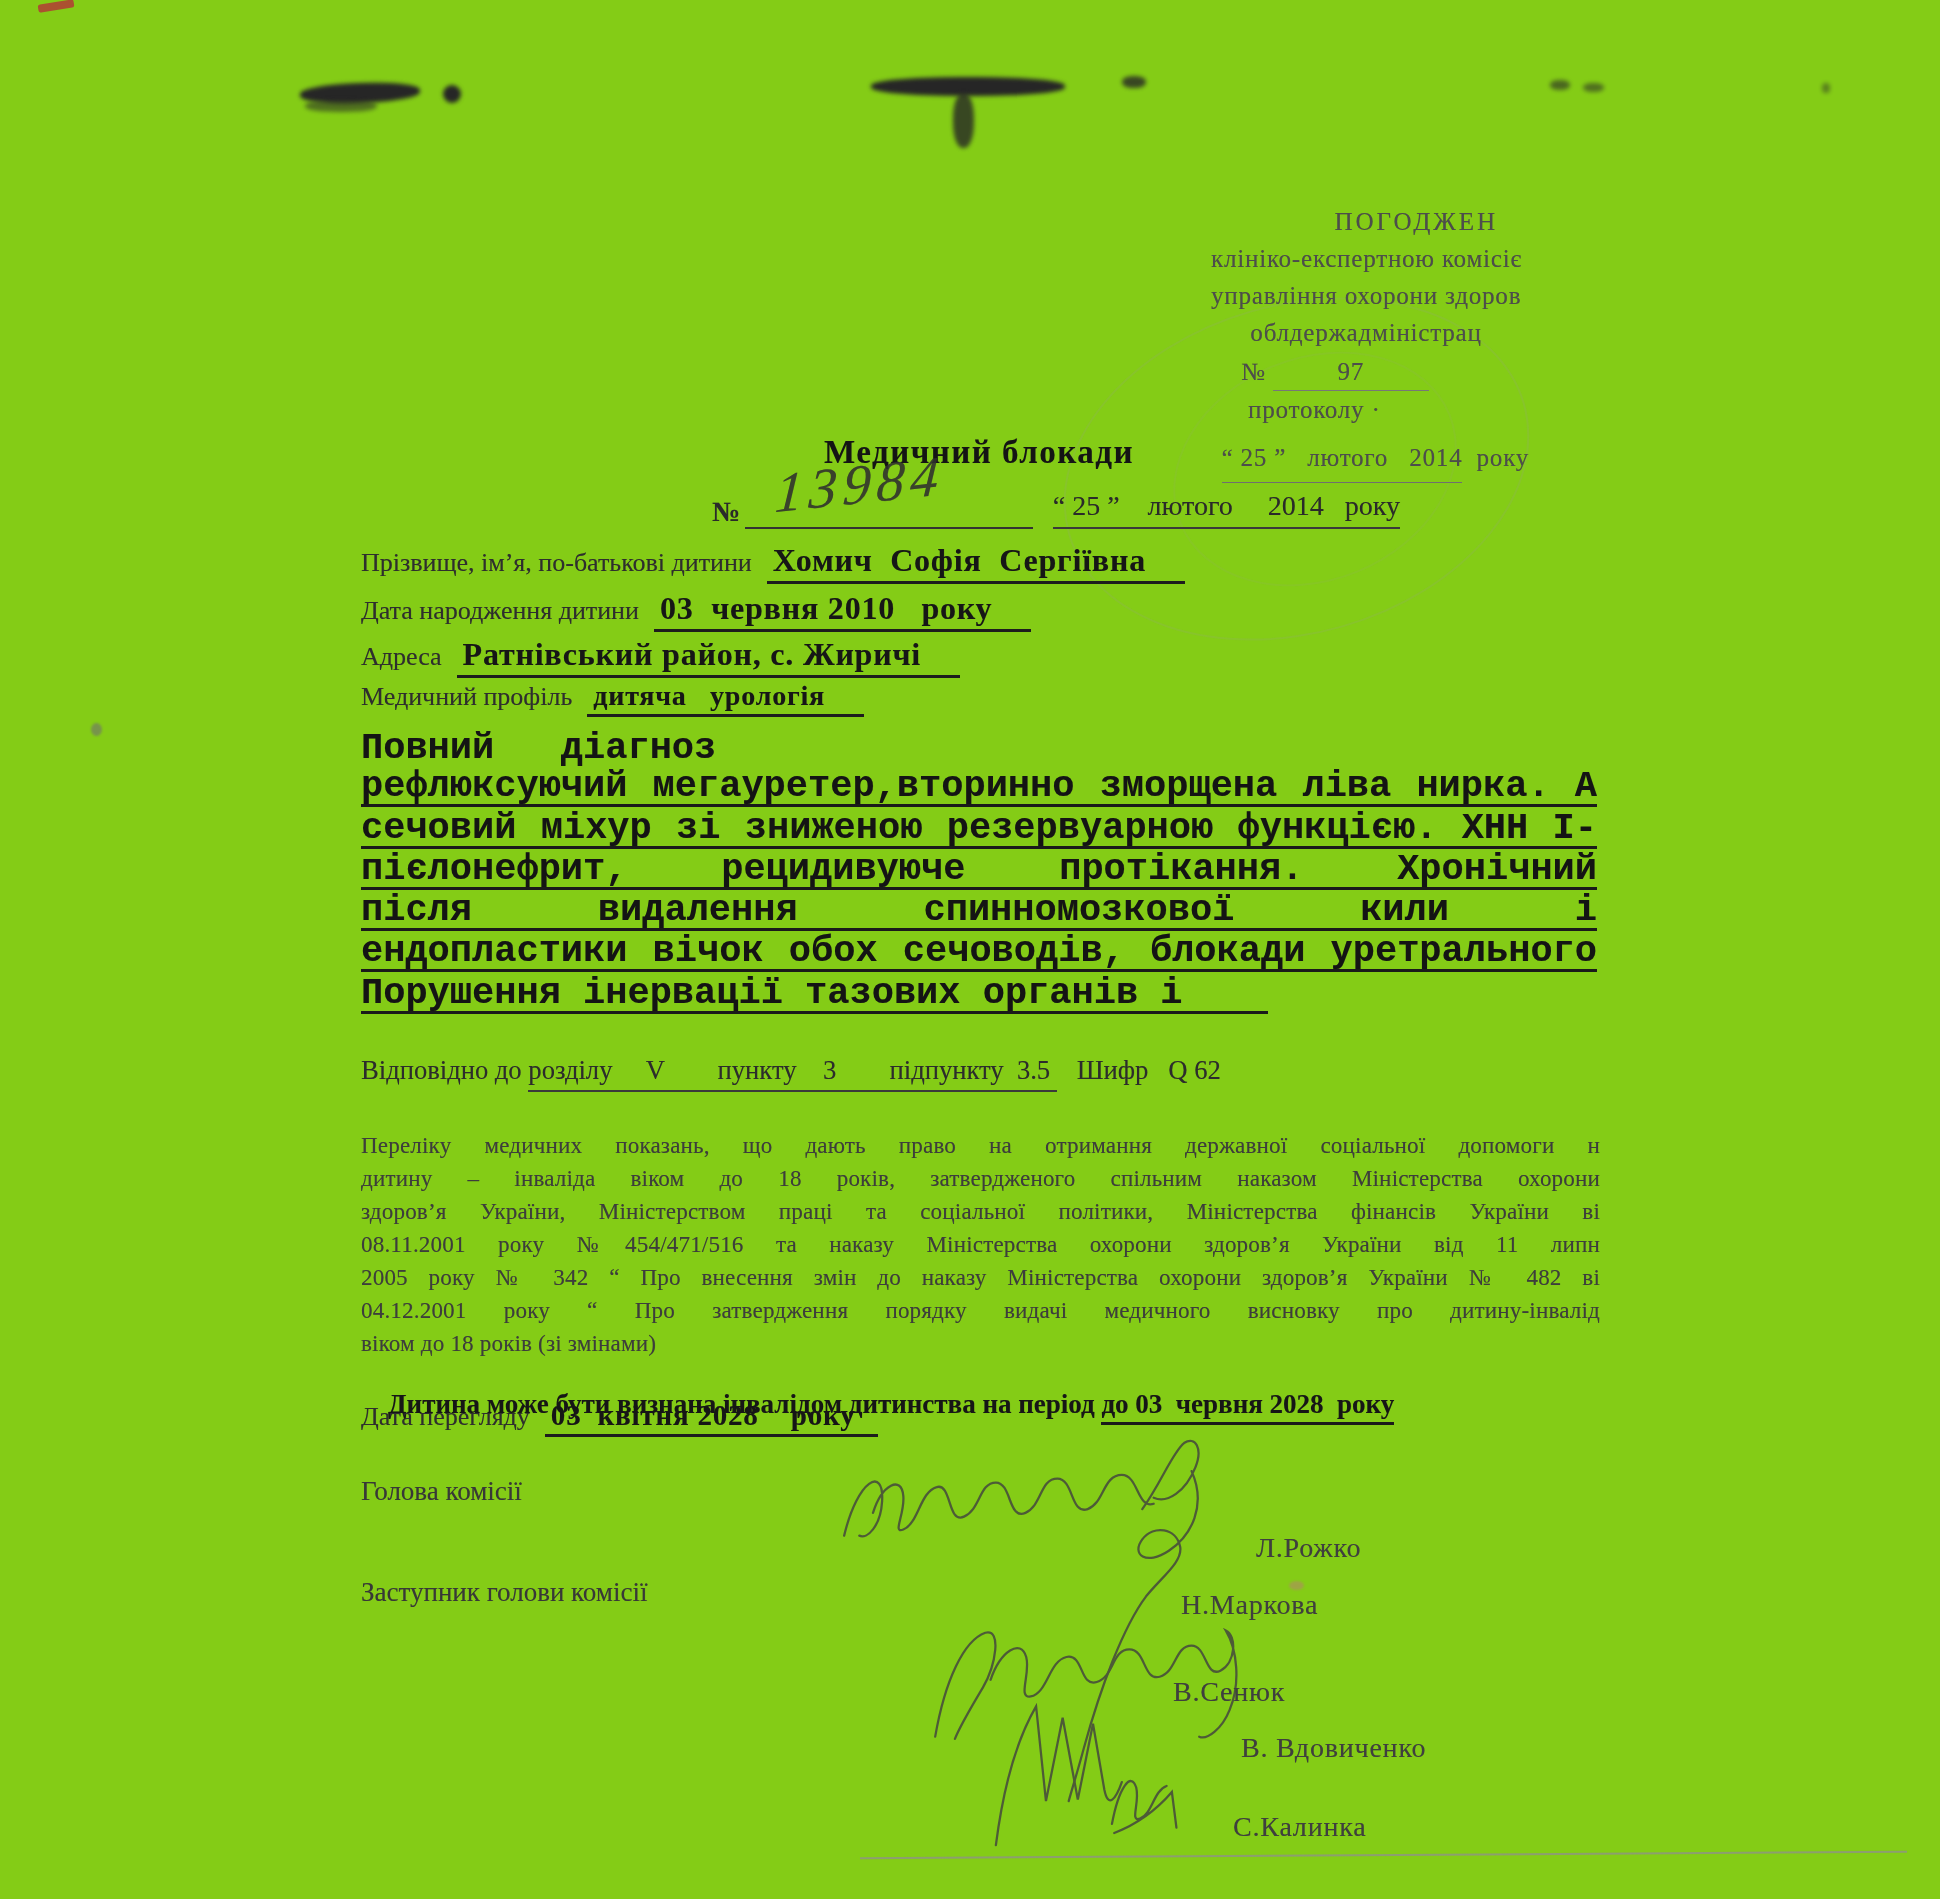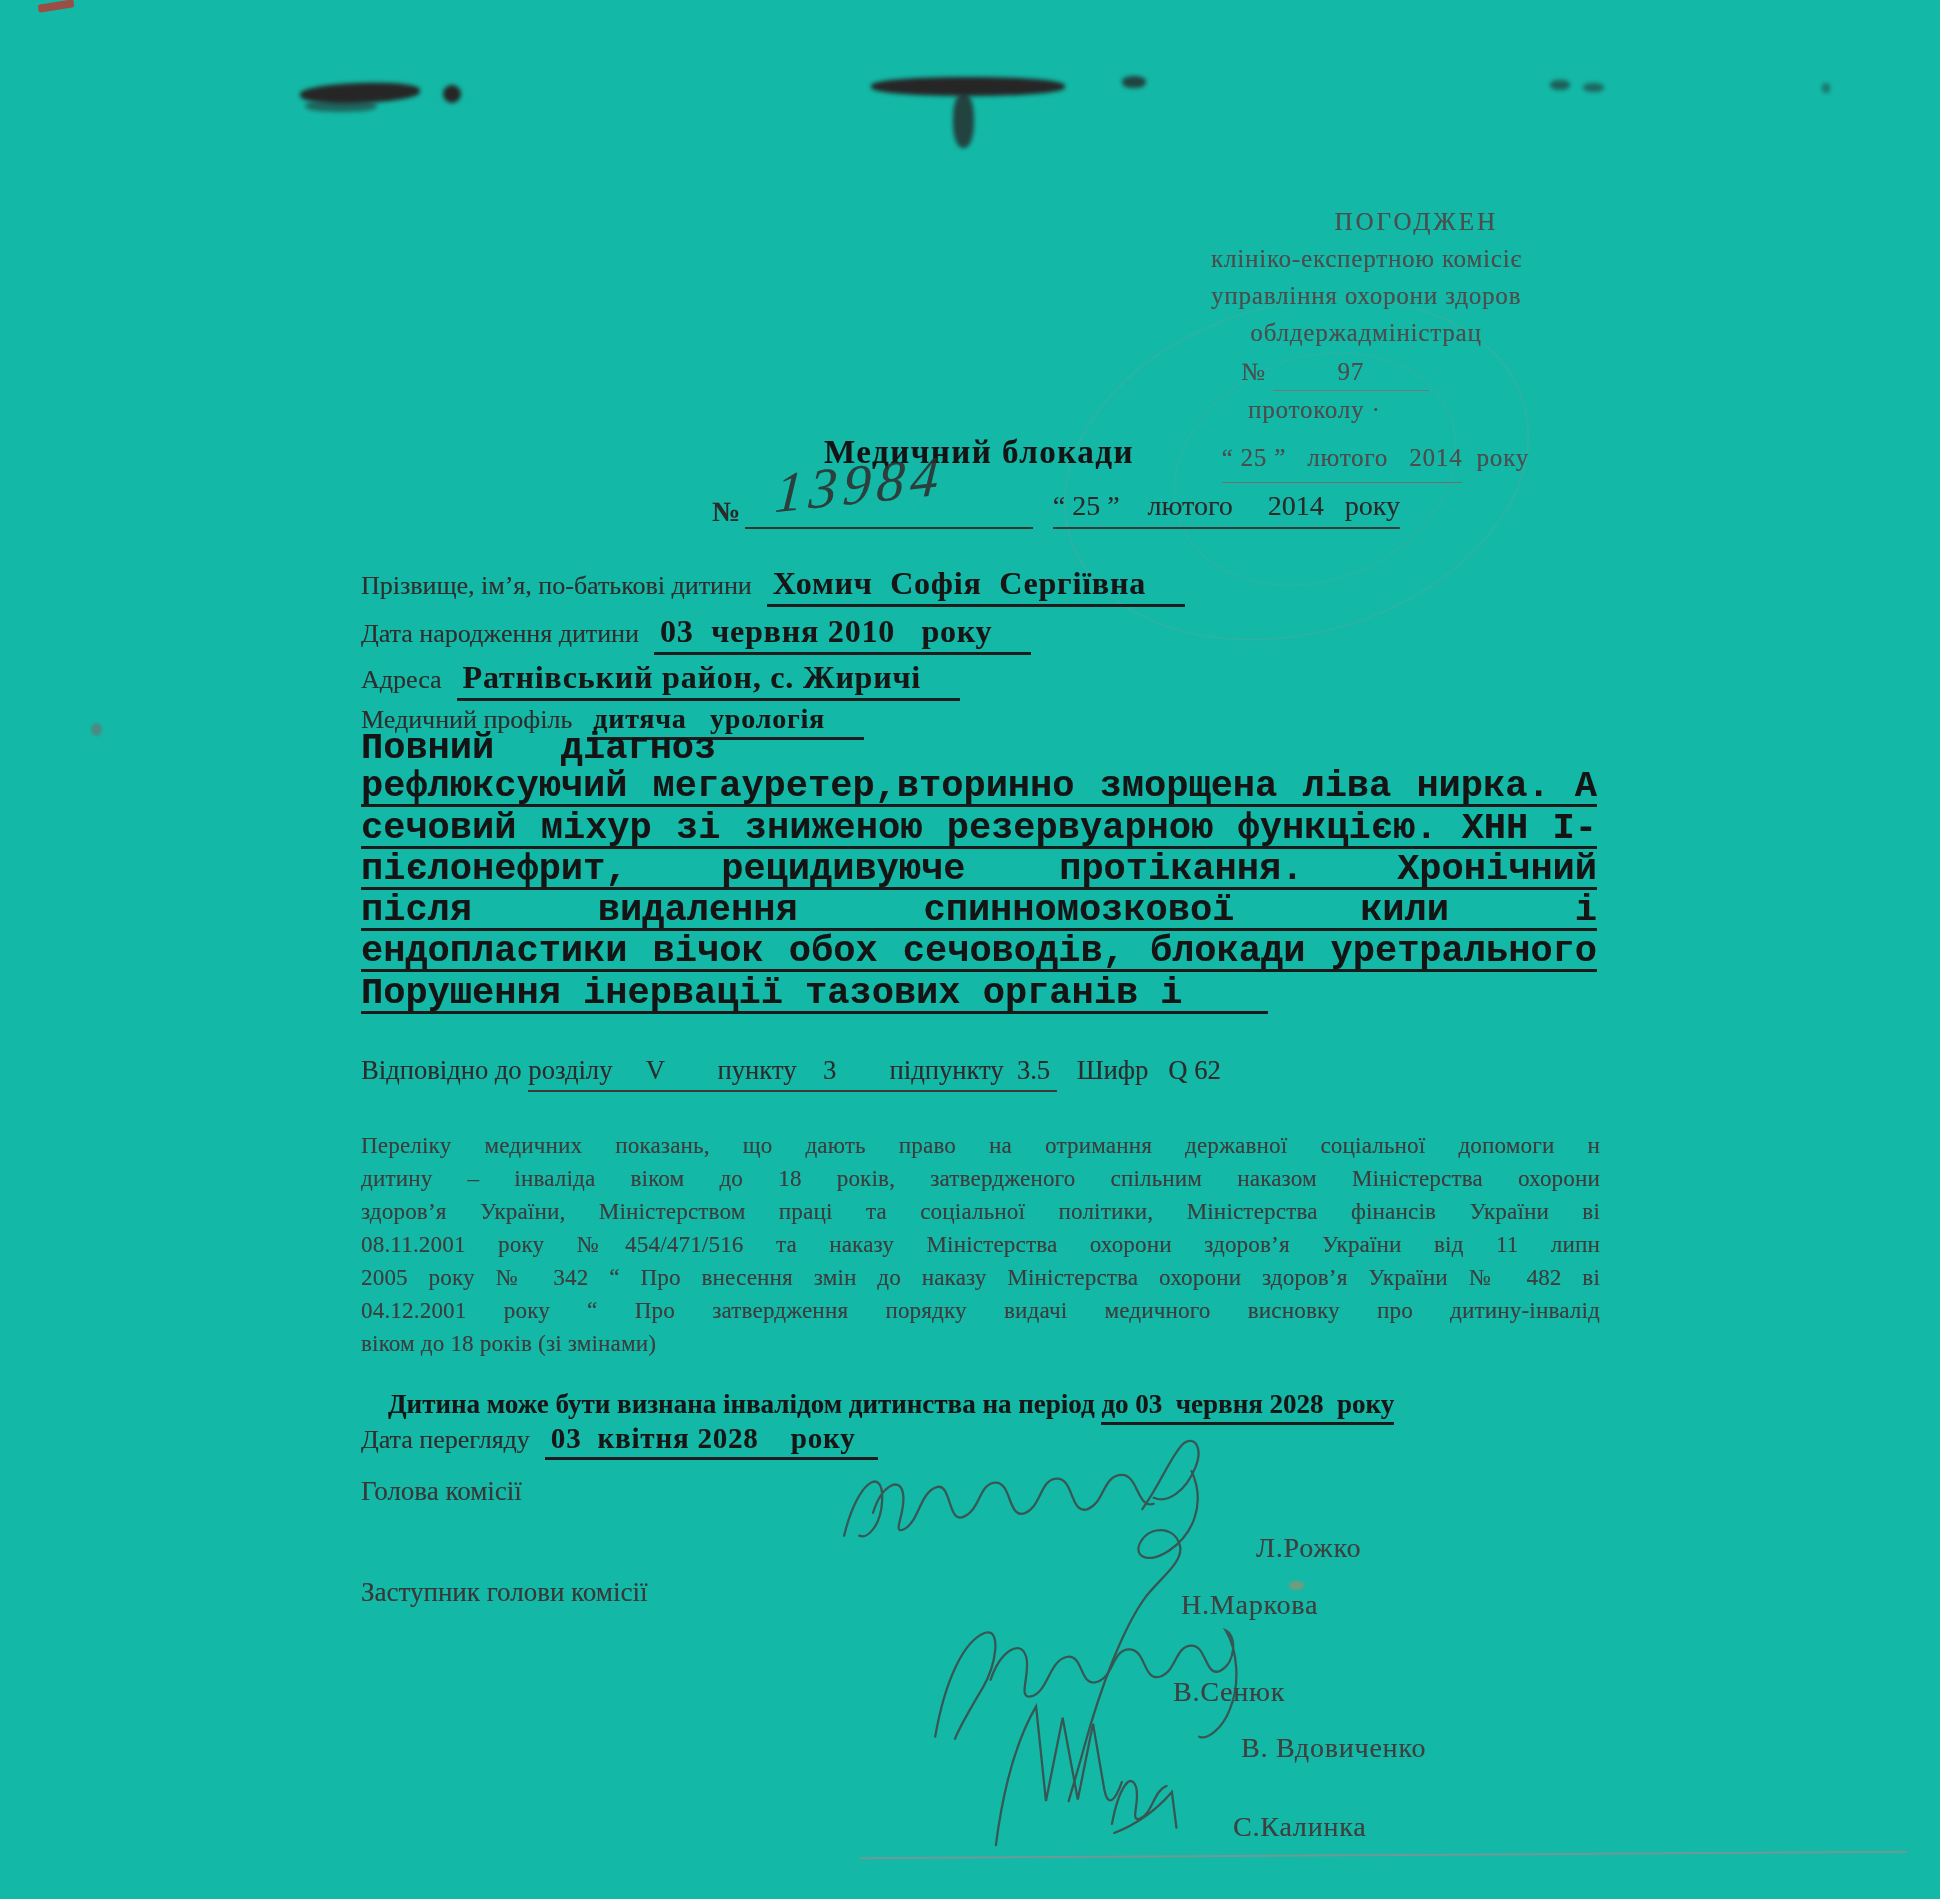--- a/index.html
+++ b/index.html
@@ -1,17 +1,17 @@
 <!DOCTYPE html>
 <html style="font-size:12px"><head>
 <meta charset="utf-8">
 <style>
   html,body { margin:0; padding:0; background:#e8e8e8; }
   .page {
-    position:relative; width:1941px; height:1899px; background:#14b8a6;
+    position:relative; width:1941px; height:1899px; background:#84cc16;
     font-family:"Liberation Serif", serif; color:#222; overflow:hidden;
     text-shadow:0.2px 0.2px 0.5px rgba(40,40,40,0.35);
   }
   .abs { position:absolute; }
   .pre { white-space:pre; }
 
   
   .smudge { position:absolute; background:#262626; border-radius:45%; filter:blur(2.3px); }
   .speck  { position:absolute; border-radius:50%; filter:blur(0.8px); }
   .redmark{ position:absolute; left:38px; top:1.5px; width:36px; height:7.6px; background:#b23b35;
@@ -39,21 +39,21 @@
   .docnum { left:712px; top:478px; display:flex; align-items:flex-end; font-size:28px; color:#2a2a2a; }
   .docnum .no { font-weight:bold; margin-bottom:1.5px; }
   .numblank { display:inline-block; position:relative; width:288px; height:49px;
               border-bottom:2.3px solid #333; margin:0 20px 0 4.6px; }
   .handwritten { position:absolute; left:30px; top:-26px; font-size:56px; font-style:italic;
                  color:#2f2f2f; letter-spacing:6px; transform:rotate(-6deg) skewX(-10deg);
                  opacity:.88; white-space:pre; }
   .u3 { border-bottom:2.3px solid #3a3a3a; padding-bottom:4.6px; }
 
   
-  .field { display:flex; align-items:baseline; gap:15px;margin-top:23px; }
+  .field { display:flex; align-items:baseline; gap:15px; }
   .flabel { font-size:26px; color:#2e2e2e; white-space:pre; }
   .fvalue { font-weight:bold; font-size:32px; color:#161616; white-space:pre;
             border-bottom:3px solid #1d1d1d; padding:0 39px 2.3px 6px; letter-spacing:0.8px; }
   .fvalue.small { font-size:28px; }
 
   
   .diag { left:361px; top:730px; width:1236px; font-weight:bold; font-size:37px; color:#141414;font-family:Liberation Mono, monospace; }
   .dline { height:36px; line-height:36px; border-bottom:3px solid #1a1a1a; margin-bottom:2.3px;
            text-align:justify; text-align-last:justify; overflow:hidden; }
   .dfirst { display:flex; border-bottom:none; }

